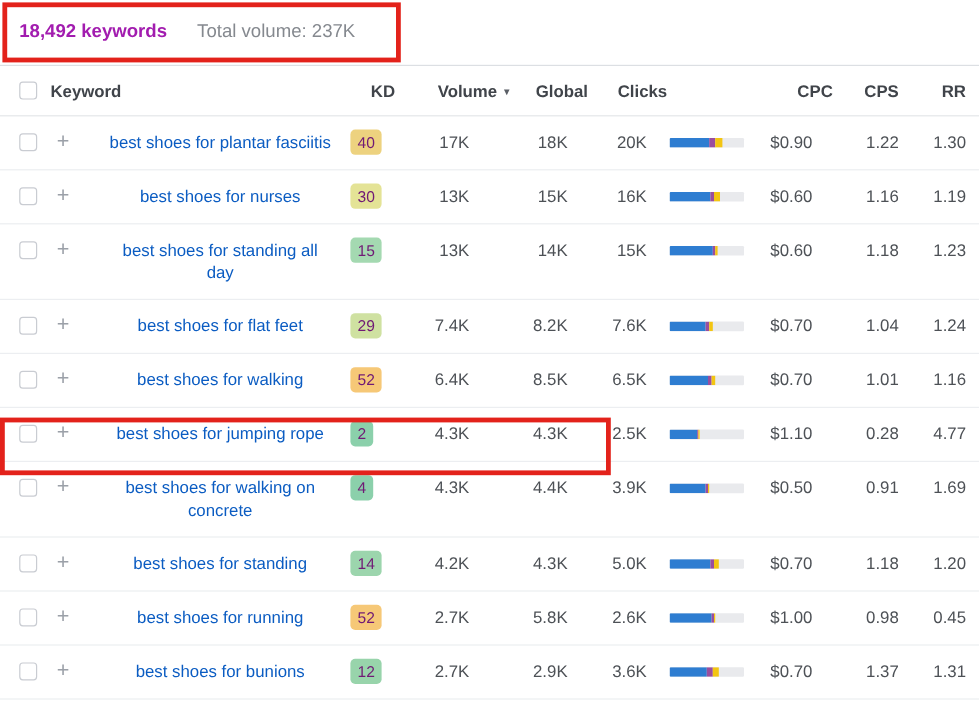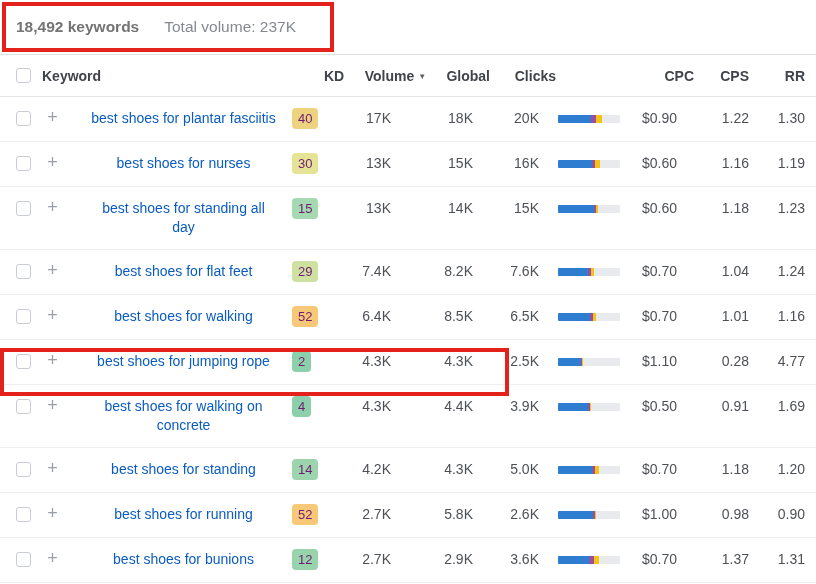--- a/index.html
+++ b/index.html
@@ -3,29 +3,29 @@
 <meta charset="utf-8">
 <style>
   * { margin:0; padding:0; box-sizing:border-box; }
   html,body { width:816px; height:584px; overflow:hidden; background:#fff;
     font-family:"Liberation Sans", sans-serif; }
   body { position:relative; }
 
   
   .summary { height:55px; display:flex; align-items:center; padding-left:16px;
     border-bottom:1px solid #dcdfe3; }
-  .summary .count { font-size:15.5px; font-weight:bold; color:#737373; }
+  .summary .count { font-size:15.5px; font-weight:bold; color:#a21caf; }
   .summary .totalvol { font-size:15.5px; color:#85898f; margin-left:25px; }
 
   
   .thead { display:flex; align-items:center; height:42px; padding-left:16px;
     border-bottom:1px solid #e4e6e9; font-size:14px; font-weight:bold; color:#40444a; }
   .thead .cb-cell { margin-top:0; }
   .hdr-keyword { flex:1; margin-left:11px; text-align:left; cursor:pointer; }
-  .hdr-kd { width:50px; text-align:center; cursor:pointer;margin-left:32px; }
+  .hdr-kd { width:50px; text-align:left; cursor:pointer;margin-left:32px; }
   .hdr-volume { width:73px; text-align:center; white-space:nowrap; cursor:pointer; }
   .hdr-global { width:58px; text-align:right; cursor:pointer; }
   .hdr-clicks { width:66px; text-align:right; cursor:pointer; }
   .hdr-barspacer { width:81px; }
   .hdr-cpc { width:57px; text-align:right; cursor:pointer; }
   .hdr-cps { width:55px; text-align:right; cursor:pointer; }
   .hdr-rr  { width:56px; text-align:right; cursor:pointer; }
   .thead { padding-right:11px; }
   .sort-caret { font-size:8px; color:#5b5f66; margin-left:4px; vertical-align:2px; }
 
@@ -288,21 +288,21 @@
     <span class="num clicks-cell">2.6K</span>
     <span class="bar-cell">
       <span class="bar-track">
         <span class="seg seg-organic" style="width: 56%; background: rgb(46, 125, 209);"></span>
         <span class="seg seg-mixed" style="width: 3%; background: rgb(154, 78, 158);"></span>
         <span class="seg seg-paid" style="width: 3%; background: rgb(243, 197, 18);"></span>
       </span>
     </span>
     <span class="num cpc-cell">$1.00</span>
     <span class="num cps-cell">0.98</span>
-    <span class="num rr-cell">0.90</span>
+    <span class="num rr-cell">0.45</span>
   </div>
 
   <div class="row">
     <span class="cb-cell"></span>
     <span class="plus-cell">+</span>
     <span class="kw-cell">
       <a class="kw-link">best shoes for bunions</a>
     </span>
     <span class="kd-cell">
       <span class="kd-badge" style="background: rgb(152, 212, 171);">12</span>

